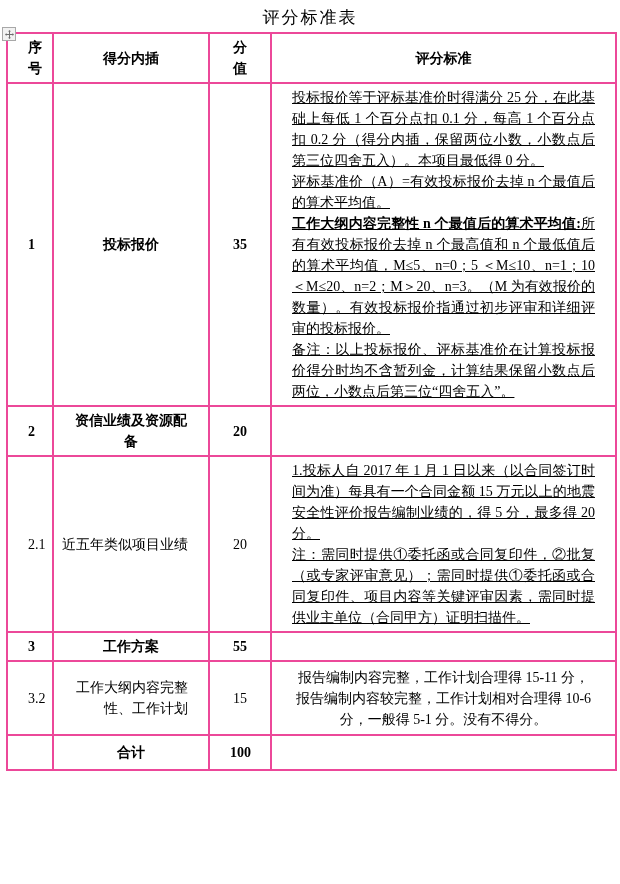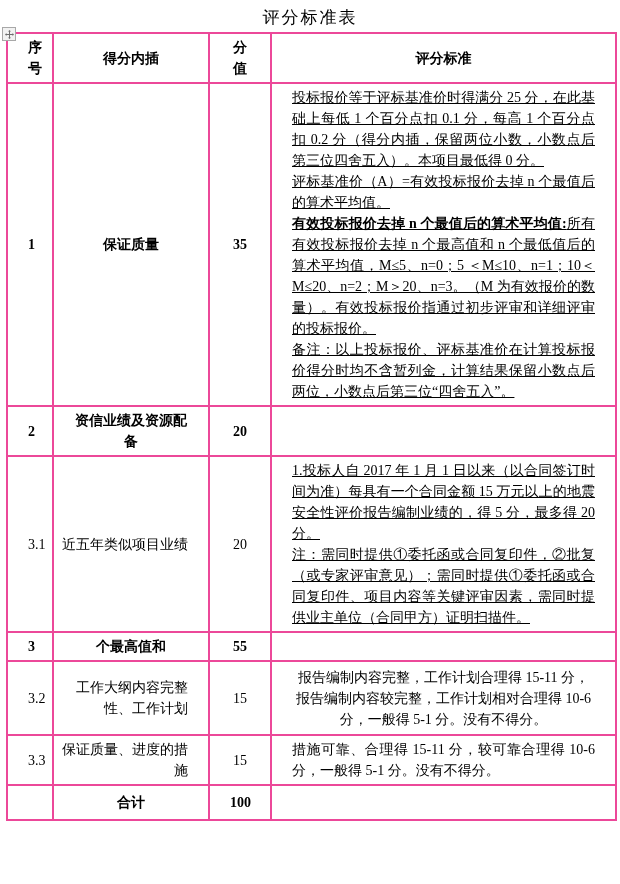--- a/index.html
+++ b/index.html
@@ -83,68 +83,62 @@
     <tbody>
         <tr>
       <th>序号</th>
       <th>得分内插</th>
       <th>分值</th>
       <th>评分标准</th>
     </tr>
 
     <tr class="h-r1">
       <td class="c-no b">1</td>
-      <td class="c-factor center b">保证质量</td>
+      <td class="c-factor center b">投标报价</td>
       <td class="c-score b">35</td>
       <td class="c-std">
         <p>投标报价等于评标基准价时得满分 25 分，在此基础上每低 1 个百分点扣 0.1 分，每高 1 个百分点扣 0.2 分（得分内插，保留两位小数，小数点后第三位四舍五入）。本项目最低得 0 分。</p>
         <p>评标基准价（A）=有效投标报价去掉 n 个最值后的算术平均值。</p>
-        <p><span class="b">有效投标报价去掉 n 个最值后的算术平均值:</span><span>所有有效投标报价去掉 n 个最高值和 n 个最低值后的算术平均值，M≤5、n=0；5 ＜M≤10、n=1；10＜M≤20、n=2；M＞20、n=3。（M 为有效报价的数量）。有效投标报价指通过初步评审和详细评审的投标报价。</span></p>
+        <p><span class="b">工作大纲内容完整性 n 个最值后的算术平均值:</span><span>所有有效投标报价去掉 n 个最高值和 n 个最低值后的算术平均值，M≤5、n=0；5 ＜M≤10、n=1；10＜M≤20、n=2；M＞20、n=3。（M 为有效报价的数量）。有效投标报价指通过初步评审和详细评审的投标报价。</span></p>
         <p>备注：以上投标报价、评标基准价在计算投标报 价得分时均不含暂列金，计算结果保留小数点后 两位，小数点后第三位“四舍五入”。</p>
       </td>
     </tr>
 
     <tr class="h-r2">
       <td class="c-no b">2</td>
       <td class="c-factor center b">资信业绩及资源配备</td>
       <td class="c-score b">20</td>
       <td class="c-std"></td>
     </tr>
 
     <tr class="h-r21">
-      <td class="c-no">3.1</td>
+      <td class="c-no">2.1</td>
       <td class="c-factor left">近五年类似项目业绩</td>
       <td class="c-score">20</td>
       <td class="c-std">
         <p>1.投标人自 2017 年 1 月 1 日以来（以合同签订时间为准）每具有一个合同金额 15 万元以上的地震安全性评价报告编制业绩的，得 5 分，最多得 20 分。</p>
         <p>注：需同时提供①委托函或合同复印件，②批复（或专家评审意见）；需同时提供①委托函或合同复印件、项目内容等关键评审因素，需同时提供业主单位（合同甲方）证明扫描件。</p>
       </td>
     </tr>
 
     <tr class="h-r3">
       <td class="c-no b">3</td>
-      <td class="c-factor center b">个最高值和</td>
+      <td class="c-factor center b">工作方案</td>
       <td class="c-score b">55</td>
       <td class="c-std"></td>
     </tr>
 
 
     <tr class="h-r32">
       <td class="c-no">3.2</td>
       <td class="c-factor left">工作大纲内容完整性、工作计划</td>
       <td class="c-score">15</td>
       <td class="c-std">报告编制内容完整，工作计划合理得 15-11 分，报告编制内容较完整，工作计划相对合理得 10-6 分，一般得 5-1 分。没有不得分。</td>
     </tr>
 
-    <tr class="h-r33">
-      <td class="c-no">3.3</td>
-      <td class="c-factor left">保证质量、进度的措施</td>
-      <td class="c-score">15</td>
-      <td class="c-std">措施可靠、合理得 15-11 分，较可靠合理得 10-6 分，一般得 5-1 分。没有不得分。</td>
-    </tr>
 
 
     <tr class="h-tot">
       <td class="c-no"></td>
       <td class="c-factor center b">合计</td>
       <td class="c-score b">100</td>
       <td class="c-std"></td>
     </tr>
   </tbody>
     </table>

